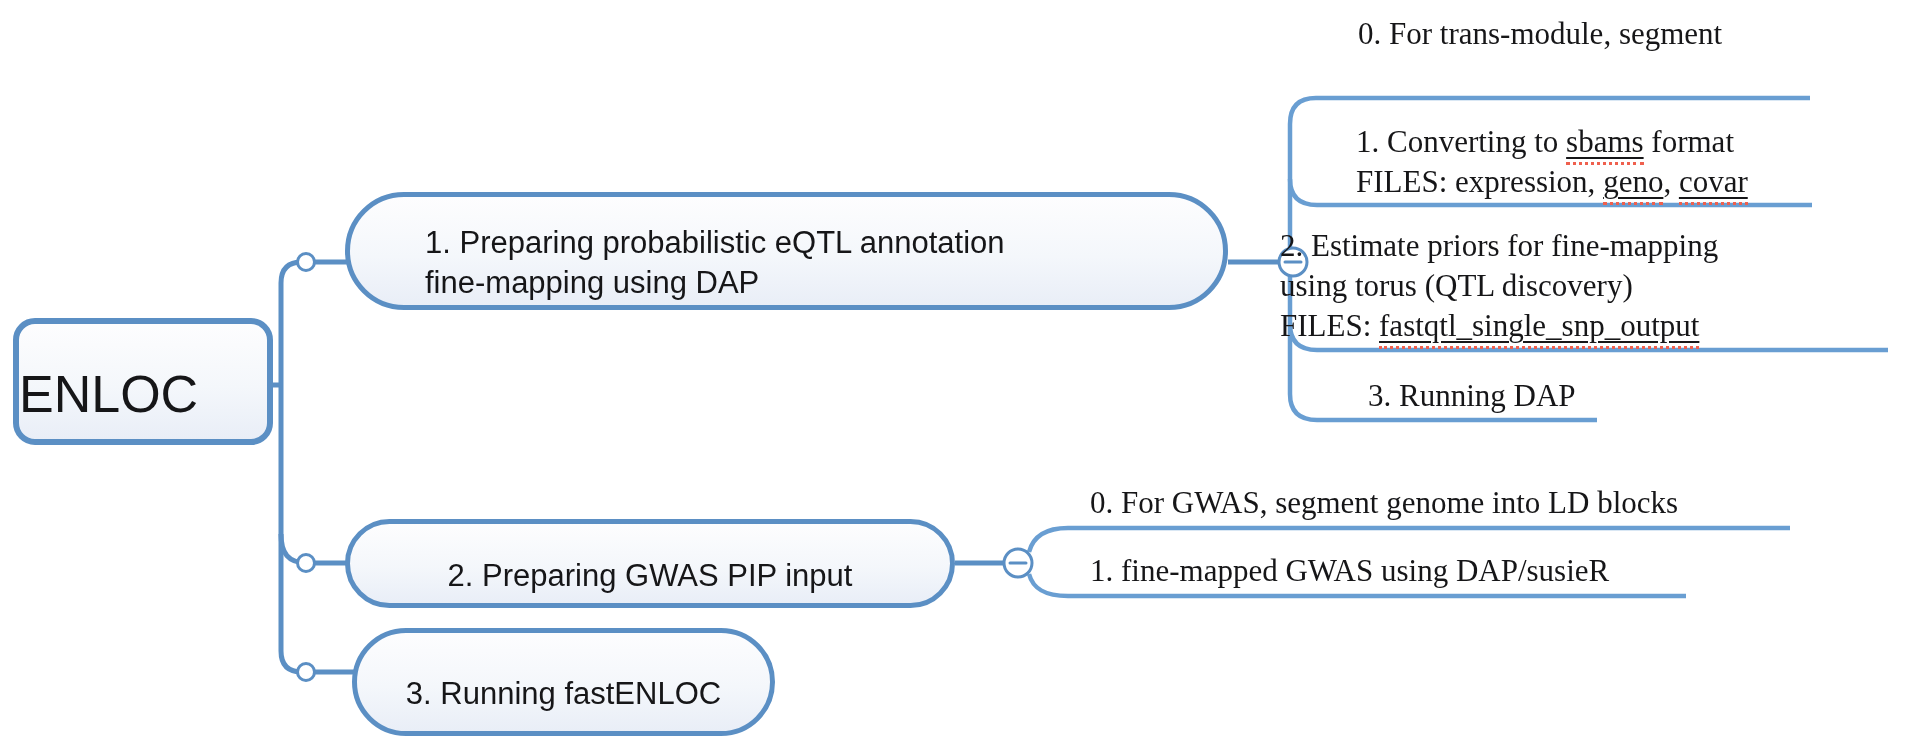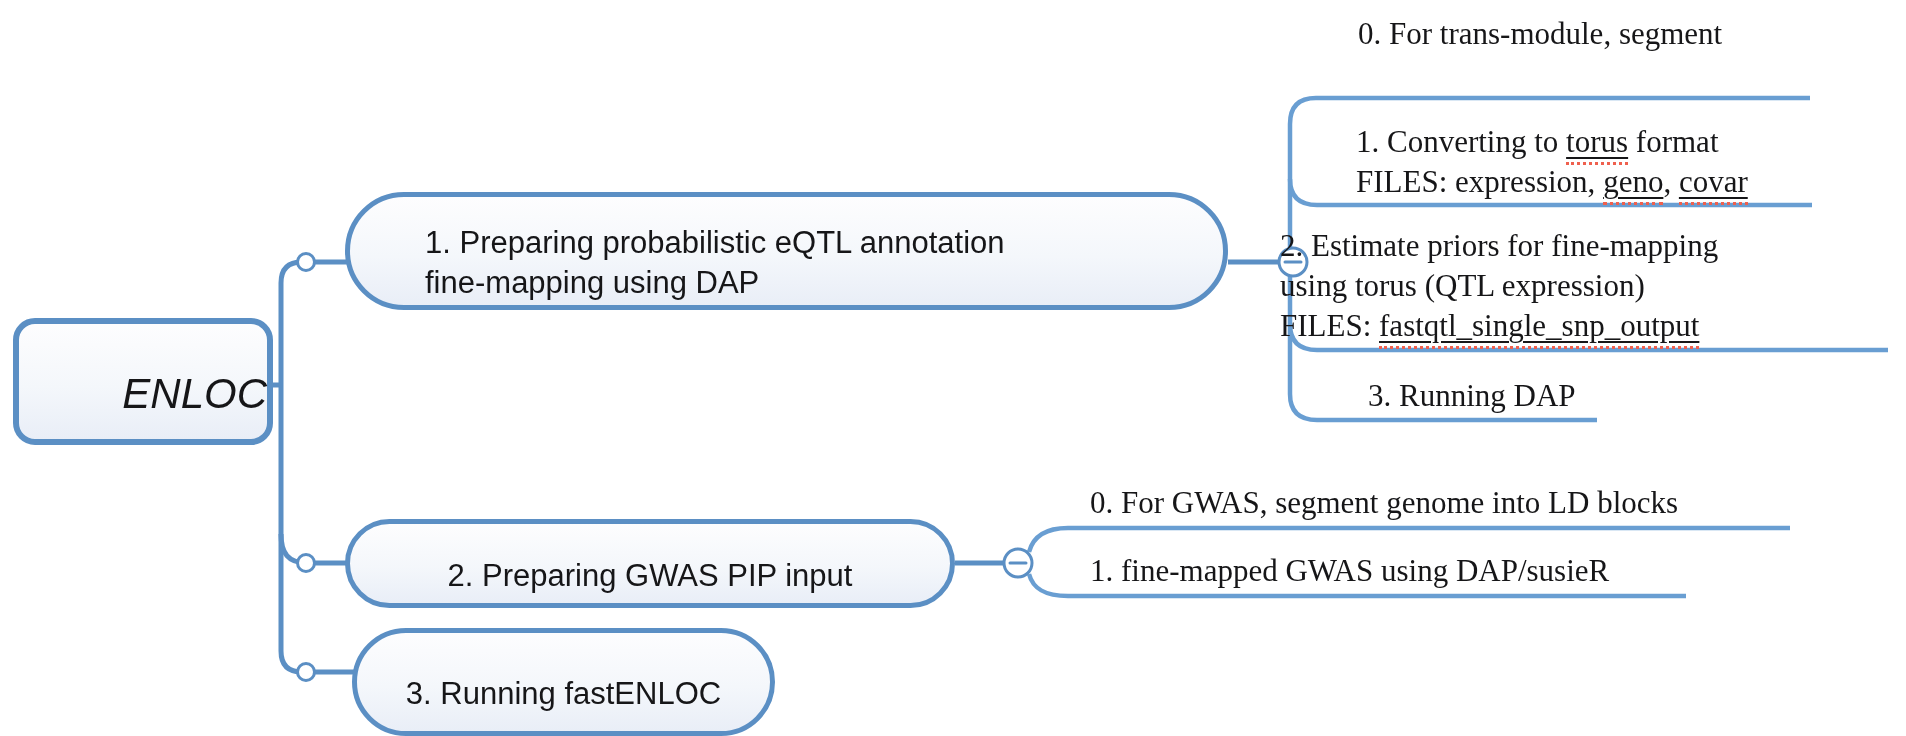--- a/index.html
+++ b/index.html
@@ -19,21 +19,21 @@
   .node {
     position:absolute; box-sizing:border-box;
     border:5px solid var(--line,#5b8fc4);
     background:linear-gradient(180deg, var(--node_fill_top,#fdfdfe) 0%, #f4f7fb 55%, var(--node_fill_bottom,#e9eef7) 100%);
     display:flex; align-items:center;
     font-size:31px; line-height:40px; color:var(--text,#161618);
   }
   .root {
     left:13px; top:318px; width:260px; height:127px;
     border-width:6px; border-radius:22px;
-    justify-content:flex-end; font-size:42px;font-style:italic;
+    justify-content:flex-start; font-size:52px;
   }
   .pill { border-radius:70px; }
   .node1 { left:345px; top:192px; width:883px; height:118px; padding-left:75px; justify-content:flex-start; }
   .node2 { left:345px; top:519px; width:610px; height:89px;  justify-content:center; }
   .node3 { left:352px; top:628px; width:423px; height:108px;  justify-content:center; }
   .nlabel { white-space:pre-line;margin-top:24px; }
   .leaf {
     position:absolute; font-size:31px; line-height:40px;
     white-space:nowrap; color:var(--text,#161618);font-family:Liberation Serif, serif;
   }
@@ -96,19 +96,19 @@
 fine-mapping using DAP</span>
   </div>
   <div class="node pill node2">
     <span class="nlabel">2. Preparing GWAS PIP input</span>
   </div>
   <div class="node pill node3">
     <span class="nlabel">3. Running fastENLOC</span>
   </div>
 
   <div class="leaf leaf-1-0"><span>0. For trans-module, segment</span><br></div>
-  <div class="leaf leaf-1-1"><span>1. Converting to </span><span class="u">torus</span><span> format</span><br><span>FILES: expression, </span><span class="u">geno</span><span>, </span><span class="u">covar</span></div>
-  <div class="leaf leaf-1-2"><span>2. Estimate priors for fine-mapping</span><br><span>using torus (QTL expression)</span><br><span>FILES: </span><span class="u">fastqtl_single_snp_output</span></div>
+  <div class="leaf leaf-1-1"><span>1. Converting to </span><span class="u">sbams</span><span> format</span><br><span>FILES: expression, </span><span class="u">geno</span><span>, </span><span class="u">covar</span></div>
+  <div class="leaf leaf-1-2"><span>2. Estimate priors for fine-mapping</span><br><span>using torus (QTL discovery)</span><br><span>FILES: </span><span class="u">fastqtl_single_snp_output</span></div>
   <div class="leaf leaf-1-3"><span>3. Running DAP</span></div>
   <div class="leaf leaf-2-0"><span>0. For GWAS, segment genome into LD blocks</span></div>
   <div class="leaf leaf-2-1"><span>1. fine-mapped GWAS using DAP/susieR</span></div>
 
 </div>
 
 </body></html>

